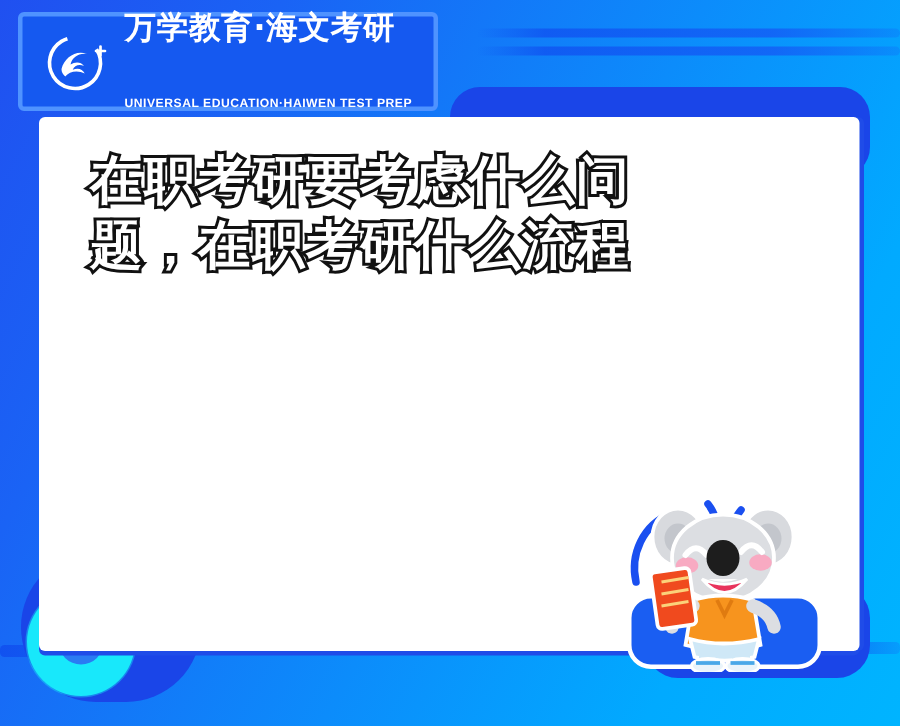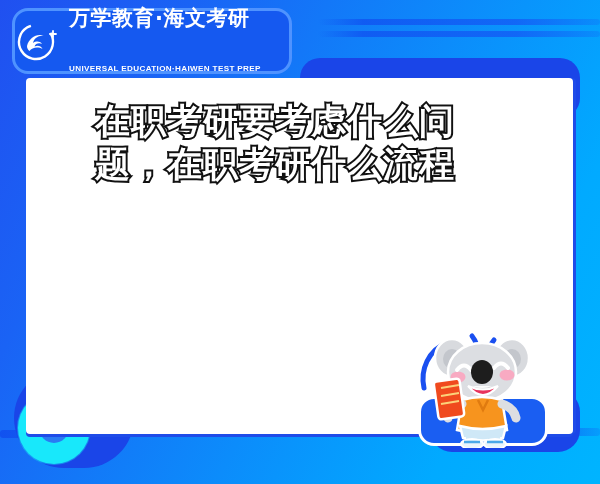--- a/index.html
+++ b/index.html
@@ -79,26 +79,27 @@
     box-shadow: 3px 0 0 0 #1f4ce8, 0 3px 0 0 #1f4ce8;
   }
 
   
   .logo-badge {
     position: absolute;
     left: 12px;
     top: 8px;
     width: 280px;
     height: 66px;
-    border-radius: 16px;
+    border-radius: 4px;
     background: #1559f0;
     border: 3px solid #4f93ff;
     box-sizing: border-box;
     display: flex;
     align-items: center;
+    padding-left: 14px;
   }
   .logo-mark {
     width: 44px;
     height: 44px;
     flex: 0 0 44px;
     position: relative;
   }
   .logo-text {
     margin-left: 10px;
     display: flex;
@@ -124,21 +125,20 @@
     transform: scaleX(1.0);
     margin-top: 34px;
   }
 
   
   .headline {
     position: absolute;
     left: 60px;
     top: 100px;
     width: 430px;
-    text-align: center;
     font-family: "DejaVu Sans", sans-serif;
     font-weight: bold;
     font-size: 35px;
     line-height: 1.24;
     letter-spacing: 1px;
     color: #ffffff;
     -webkit-text-stroke: 4px #111111;
     paint-order: stroke fill;
   }
 

